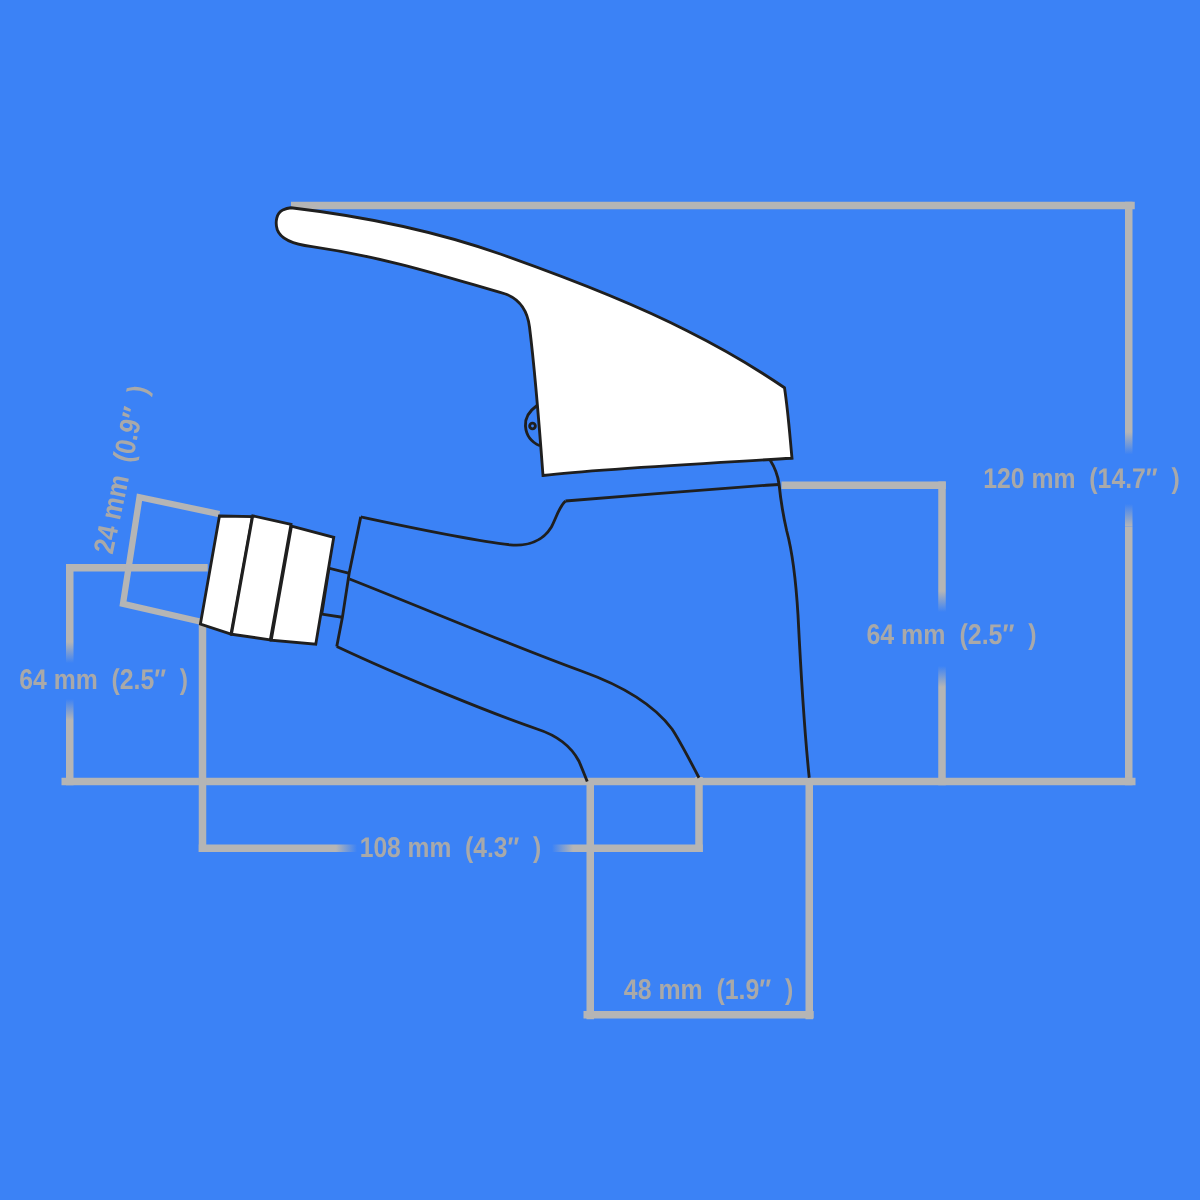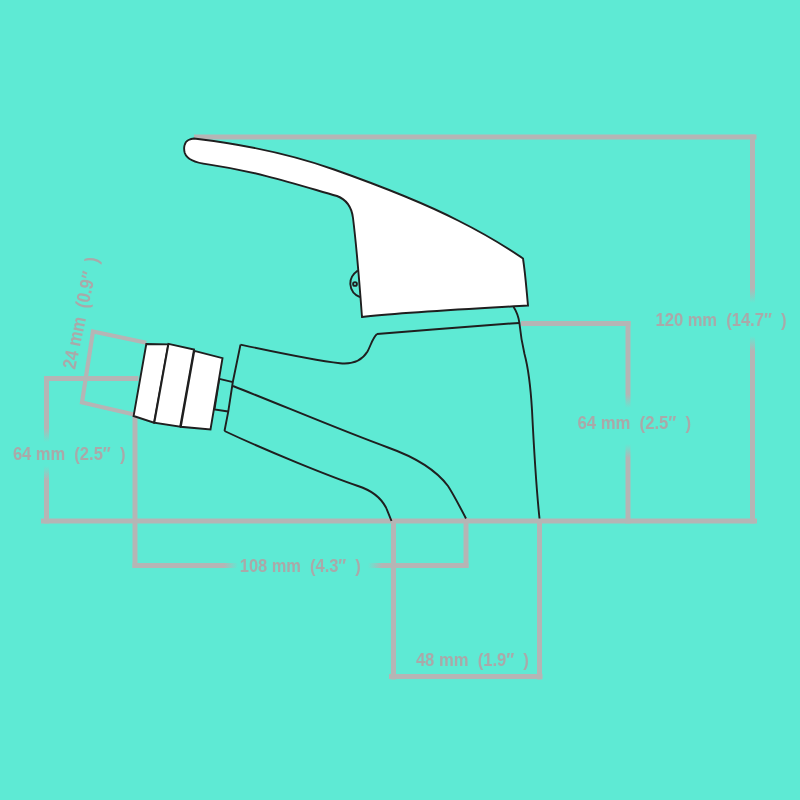--- a/index.html
+++ b/index.html
@@ -1,16 +1,16 @@
 <!DOCTYPE html>
 <html><head>
 <meta charset="utf-8">
 <style>
   html,body{margin:0;padding:0;background:#ffffff;}
-  .wrap{position:relative;width:800px;height:800px;background:#5eead4;overflow:hidden;}
+  .wrap{position:relative;width:800px;height:800px;background:#3b82f6;overflow:hidden;}
   svg{position:absolute;left:0;top:0;}
   text{font-family:"Liberation Sans",sans-serif;font-weight:bold;fill:#a9a9a9;}
 </style>
 </head>
 <body>
 <div class="wrap">
 <svg width="800" height="800" viewBox="0 0 800 800">
   <defs>
     <linearGradient id="fadeDown" x1="0" y1="0" x2="0" y2="1">
       <stop offset="0" stop-color="#b5b5b5" stop-opacity="1"></stop>

